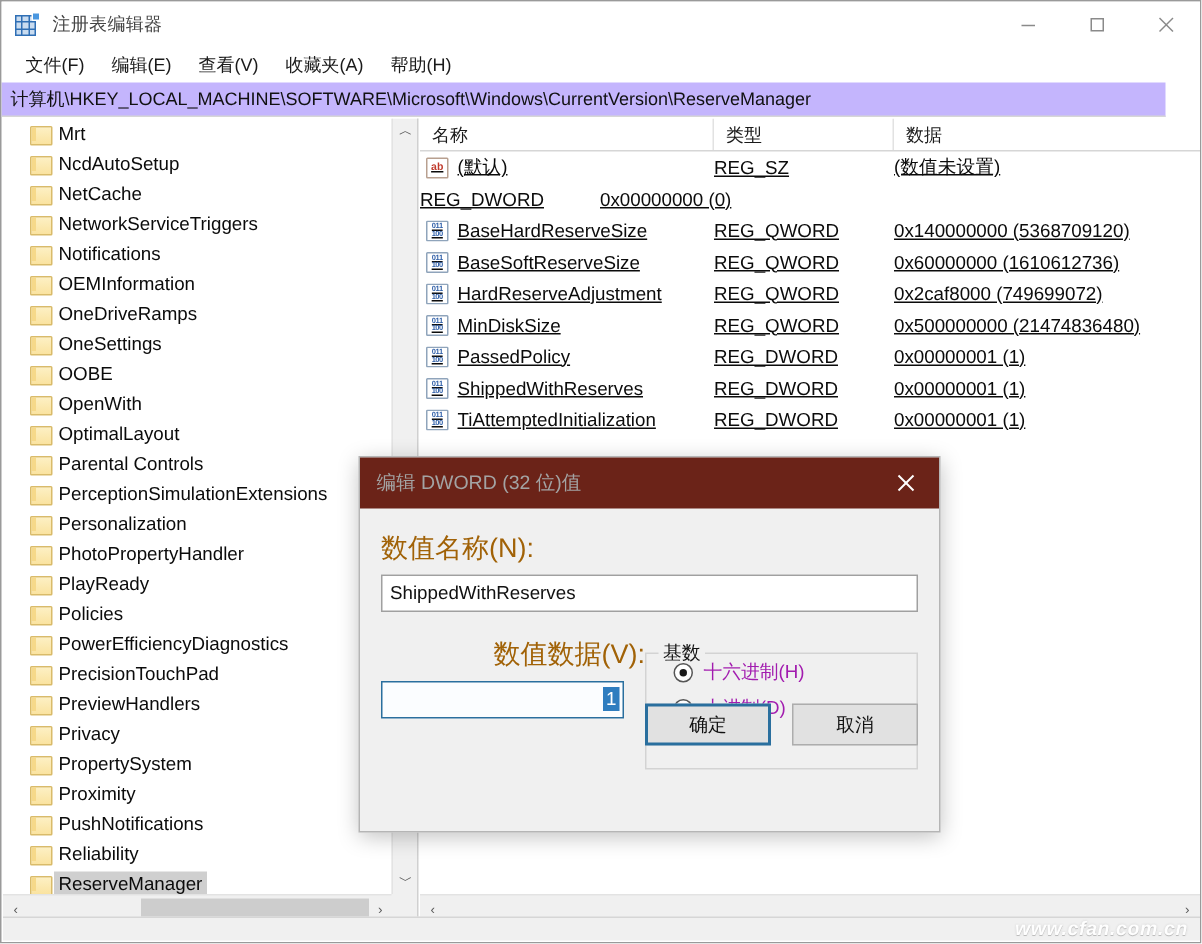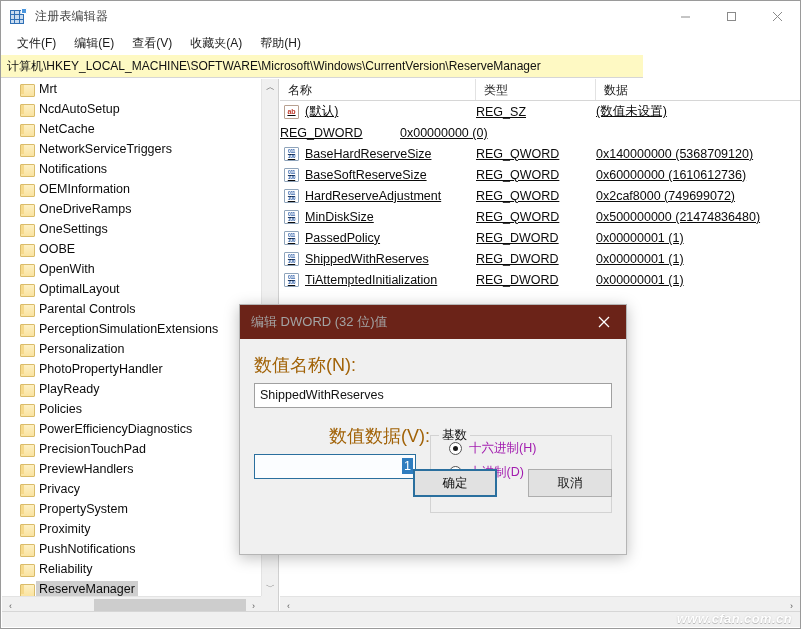--- a/index.html
+++ b/index.html
@@ -53,22 +53,22 @@
   .menubar {
     position: absolute; left: 0; top: 31px; width: 799px; height: 23px;
     background: #ffffff; display: flex; align-items: center; padding-left: 7px;
   }
   .menu-item {
     font-size: 12px; color: #1a1a1a; padding: 3px 9px 4px 9px; white-space: nowrap;
   }
 
   
   .addrbar {
-    position: absolute; left: 0; top: 54px; width: 642px; height: 23px;
-    background: #fef9c3; border-bottom: 1px solid #d6d6d6;
+    position: absolute; left: 0; top: 54px; width: 776px; height: 23px;
+    background: #c4b5fd; border-bottom: 1px solid #d6d6d6;
     display: flex; align-items: center;
   }
   .addr-text {
     font-size: 12px; color: #111111; padding-left: 6px; white-space: nowrap;
     overflow: hidden;
   }
 
   
   .pane-tree {
     position: absolute; left: 1px; top: 78px; width: 277px; height: 534px;
@@ -235,21 +235,21 @@
   .radio-row:first-of-type { margin-top: 14px; }
   .rad {
     width: 13px; height: 13px; border-radius: 50%; border: 1px solid #555555;
     background: #ffffff; margin-right: 7px; position: relative; flex: none;
   }
   .rad.on::after {
     content: ""; position: absolute; left: 3px; top: 3px; width: 5px; height: 5px;
     border-radius: 50%; background: #1a1a1a;
   }
   .dlg-buttons {
-    position: absolute; right: 14px; bottom: 16px; display: flex; gap: 31px;
+    position: absolute; right: 14px; bottom: 16px; display: flex; gap: 14px;
   }
   .btn {
     width: 84px; height: 28px; font-size: 12.5px; color: #111111;
     background: #e1e1e1; border: 1px solid #adadad;
     display: flex; align-items: center; justify-content: center;
   }
   .btn.primary { border: 2px solid #2a6f9e; background: #e1e1e1; }
 </style>
 </head>
 <body>

